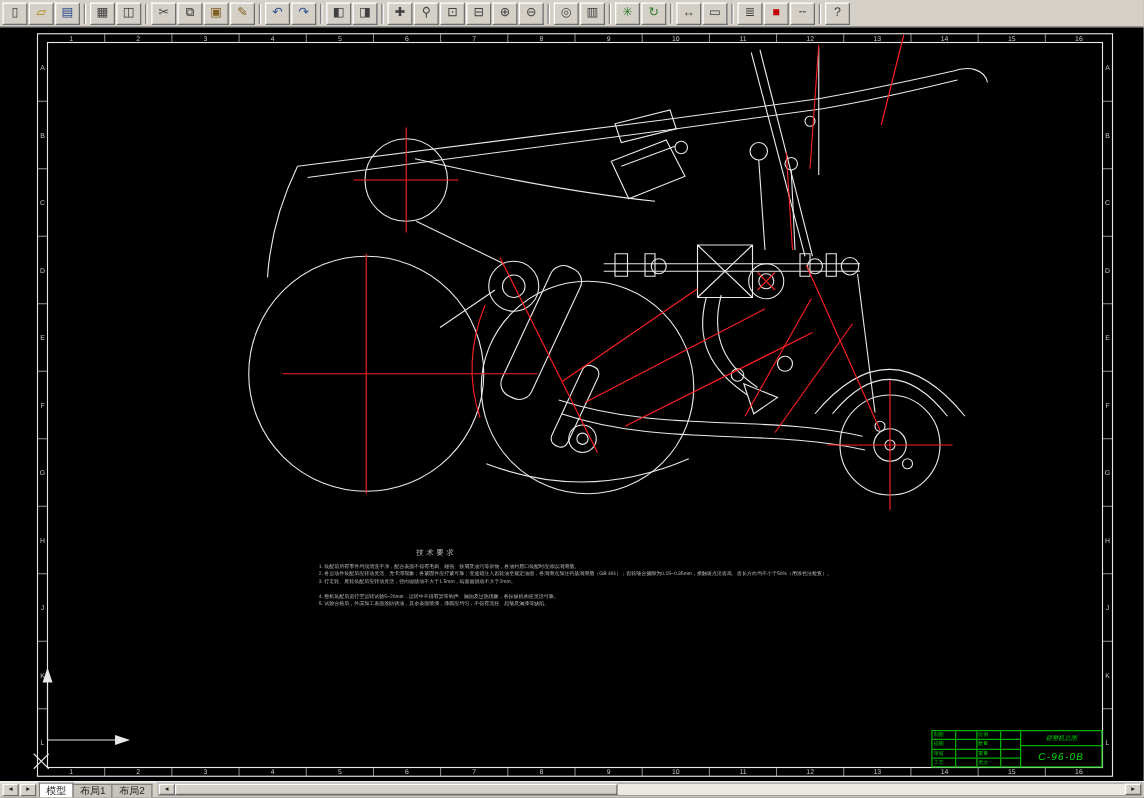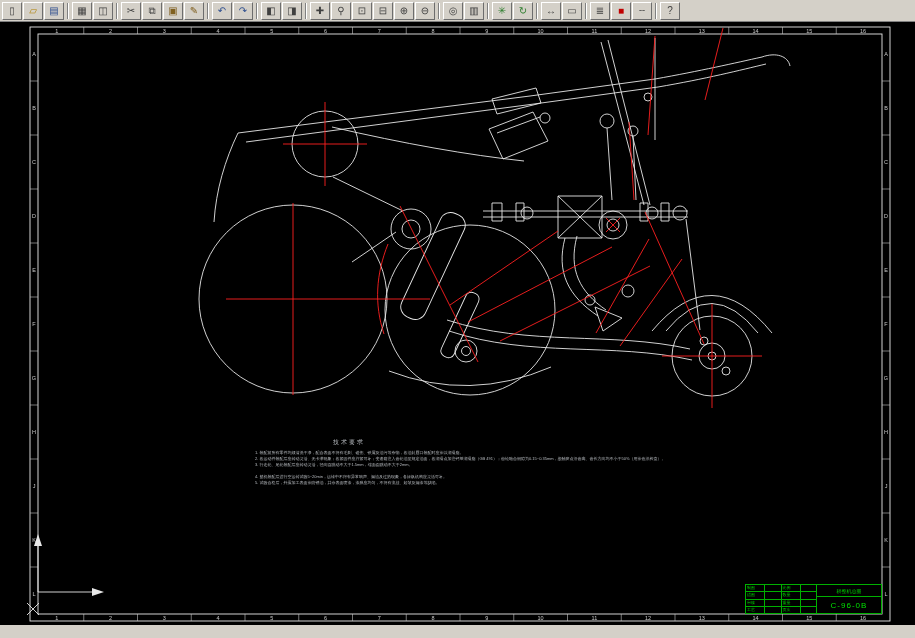--- a/index.html
+++ b/index.html
@@ -30,21 +30,21 @@
 
   
   .titleblock{position:absolute;left:745px;top:562px;width:137px;height:30px;border:1px solid #00b000;
               box-sizing:border-box;display:flex;color:#00d000;background:rgba(0,0,0,0);}
   .tbk-left{width:70px;border-right:1px solid #00b000;display:flex;flex-direction:column;}
   .tbk-row{flex:1;display:flex;border-bottom:1px solid #00b000;font-size:4px;line-height:6px;overflow:hidden;}
   .tbk-row:last-child{border-bottom:none;}
   .tbk-lab{width:17px;border-right:1px solid #00b000;padding-left:1px;overflow:hidden;}
   .tbk-blank{flex:1;border-right:1px solid #00b000;}
   .tbk-blank.last{border-right:none;}
-  .tbk-right{flex:1;display:flex;flex-direction:column;}
+  .tbk-right{flex:1;display:flex;flex-direction:column;font-style:italic;}
   .tbk-product{height:11px;border-bottom:1px solid #00b000;font-size:5px;display:flex;align-items:center;justify-content:center;overflow:hidden;}
   .tbk-number{flex:1;font-size:8px;display:flex;align-items:center;justify-content:center;letter-spacing:1px;color:#00e000;}
 
   
   .tabbar{position:absolute;left:0;right:0;bottom:0;height:13px;background:#d4d0c8;border-top:1px solid #ffffff;
           display:flex;align-items:flex-end;box-sizing:border-box;}
   .tab-nav{display:flex;margin:0 2px 1px 2px;gap:1px;}
   .tab-nav button{width:13px;height:10px;font-size:6px;line-height:1;display:flex;align-items:center;justify-content:center;
           background:#d4d0c8;border:1px solid;border-color:#ffffff #6d6d6d #6d6d6d #ffffff;padding:0;color:#222;}
   .tabs{display:flex;align-items:flex-end;}
@@ -394,13 +394,30 @@
             <div class="tbk-blank last"></div>
           </div>
         </div>
       <div class="tbk-right">
         <div class="tbk-product">耕整机总图</div>
         <div class="tbk-number">C-96-0B</div>
       </div>
     </div>
   </div>
 
+  <div class="tabbar">
+    <div class="tab-nav">
+        <button>◂</button>
+        <button>▸</button>
+      </div>
+    <div class="tabs">
+        <div class="tab active">模型</div>
+        <div class="tab">布局1</div>
+        <div class="tab">布局2</div>
+      </div>
+    <div class="hscroll">
+      <button class="sb-btn">◂</button>
+      <div class="sb-thumb"></div>
+      <div style="flex:1"></div>
+      <button class="sb-btn">▸</button>
+    </div>
+  </div>
 </div>
 
 </body></html>

